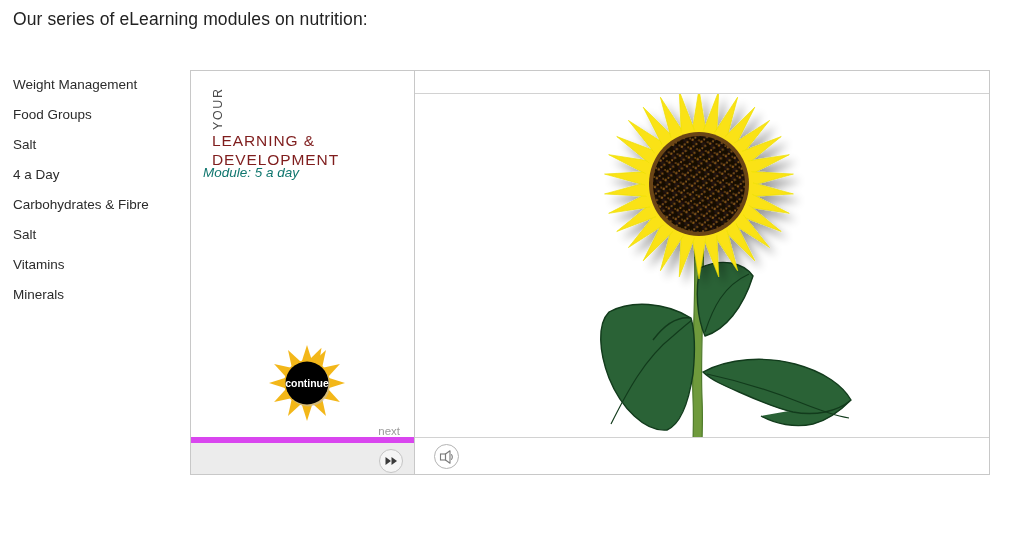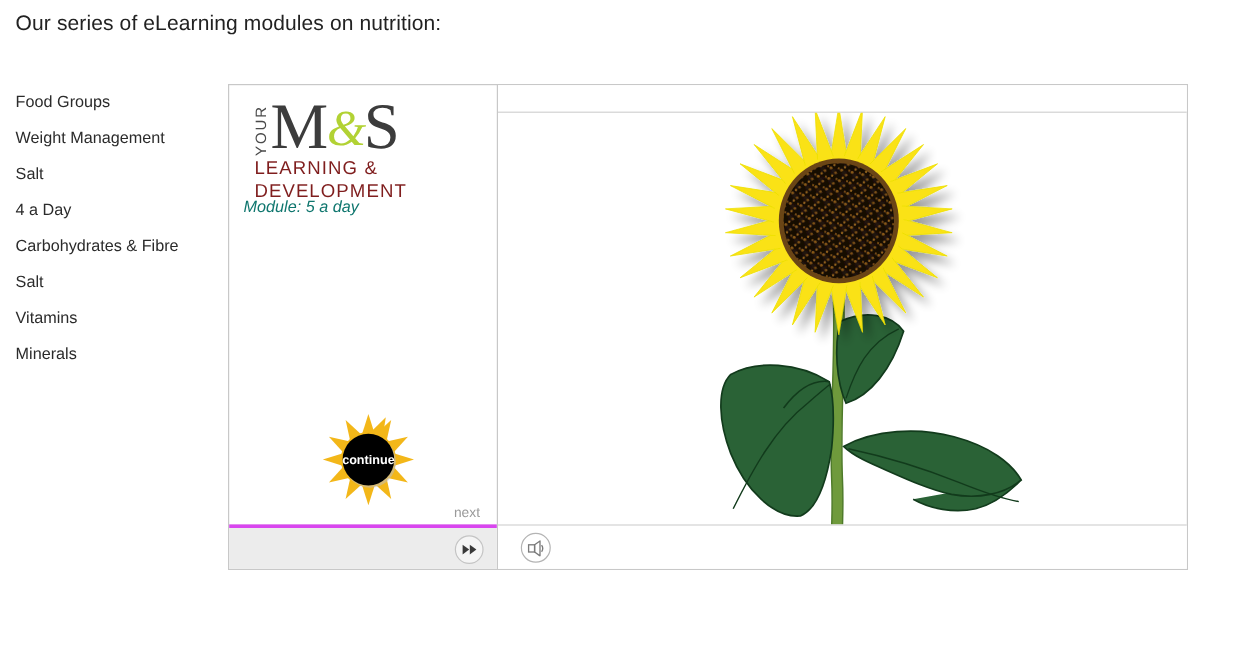--- a/index.html
+++ b/index.html
@@ -152,21 +152,21 @@
     cursor: pointer;
   }
   .continue-wrap svg { display: block; }
 
   
   .left-footer {
     position: absolute;
     left: 0; bottom: 0;
     width: 100%; height: 37px;
     background: #ececec;
-    border-top: 3px solid #d946ef;
+    border-top: 6px solid #d946ef;
   }
   .next-label {
     position: absolute;
     right: 14px; top: -18px;
     font-size: 11.5px;
     color: #9a9a9a;
   }
   .next-btn {
     position: absolute;
     right: 11px; top: 6px;
@@ -205,38 +205,37 @@
   .sunflower svg { display: block; }
 </style>
 </head>
 <body>
 
 <div id="root">
 
   <div class="page-heading">Our series of eLearning modules on nutrition:</div>
 
   <nav class="module-nav">
+    <div class="module-nav-item">Weight Management</div>
     <div class="module-nav-item">Food Groups</div>
-    <div class="module-nav-item">Weight Management</div>
     <div class="module-nav-item">Salt</div>
     <div class="module-nav-item">4 a Day</div>
     <div class="module-nav-item">Carbohydrates &amp; Fibre</div>
     <div class="module-nav-item">Salt</div>
     <div class="module-nav-item">Vitamins</div>
     <div class="module-nav-item">Minerals</div>
   </nav>
 
   <div class="player">
 
     <div class="player-left">
 
       <div class="logo-block">
         <div class="logo-top">
           <span class="logo-your">YOUR</span>
-          <span class="logo-ms"><span>M</span><span class="logo-amp">&amp;</span><span>S</span></span>
         </div>
         <div class="logo-ld">LEARNING &amp;</div>
         <div class="logo-ld">DEVELOPMENT</div>
       </div>
 
       <div class="module-title">Module: 5 a day</div>
 
       <div class="continue-wrap">
         <svg width="84" height="84" viewBox="0 0 84 84">
           <g transform="translate(40,40)">

